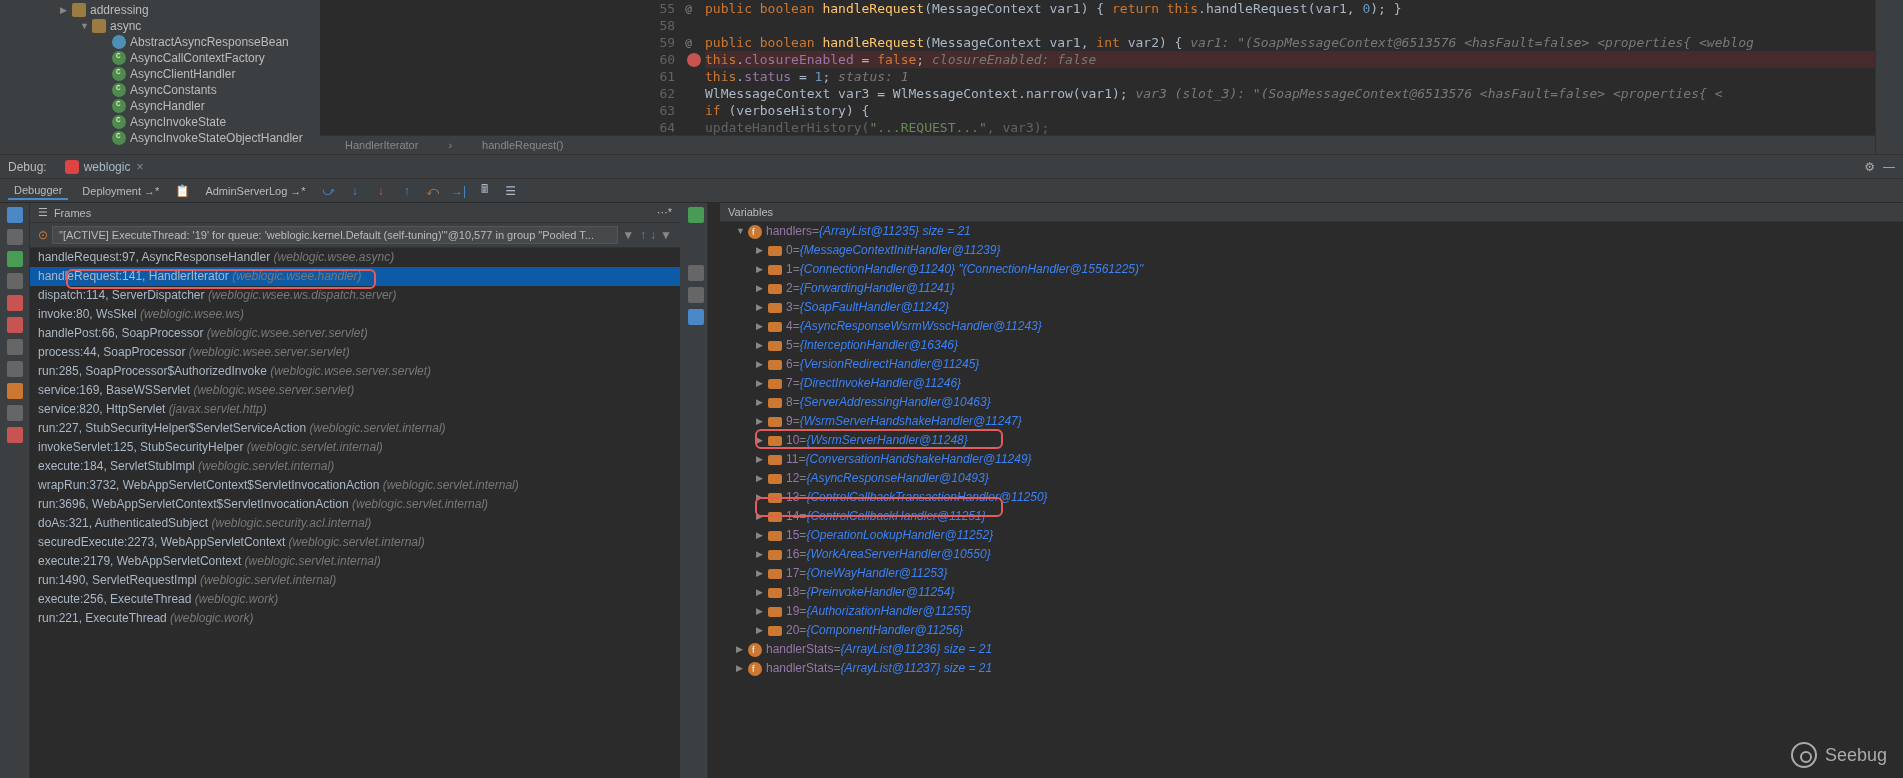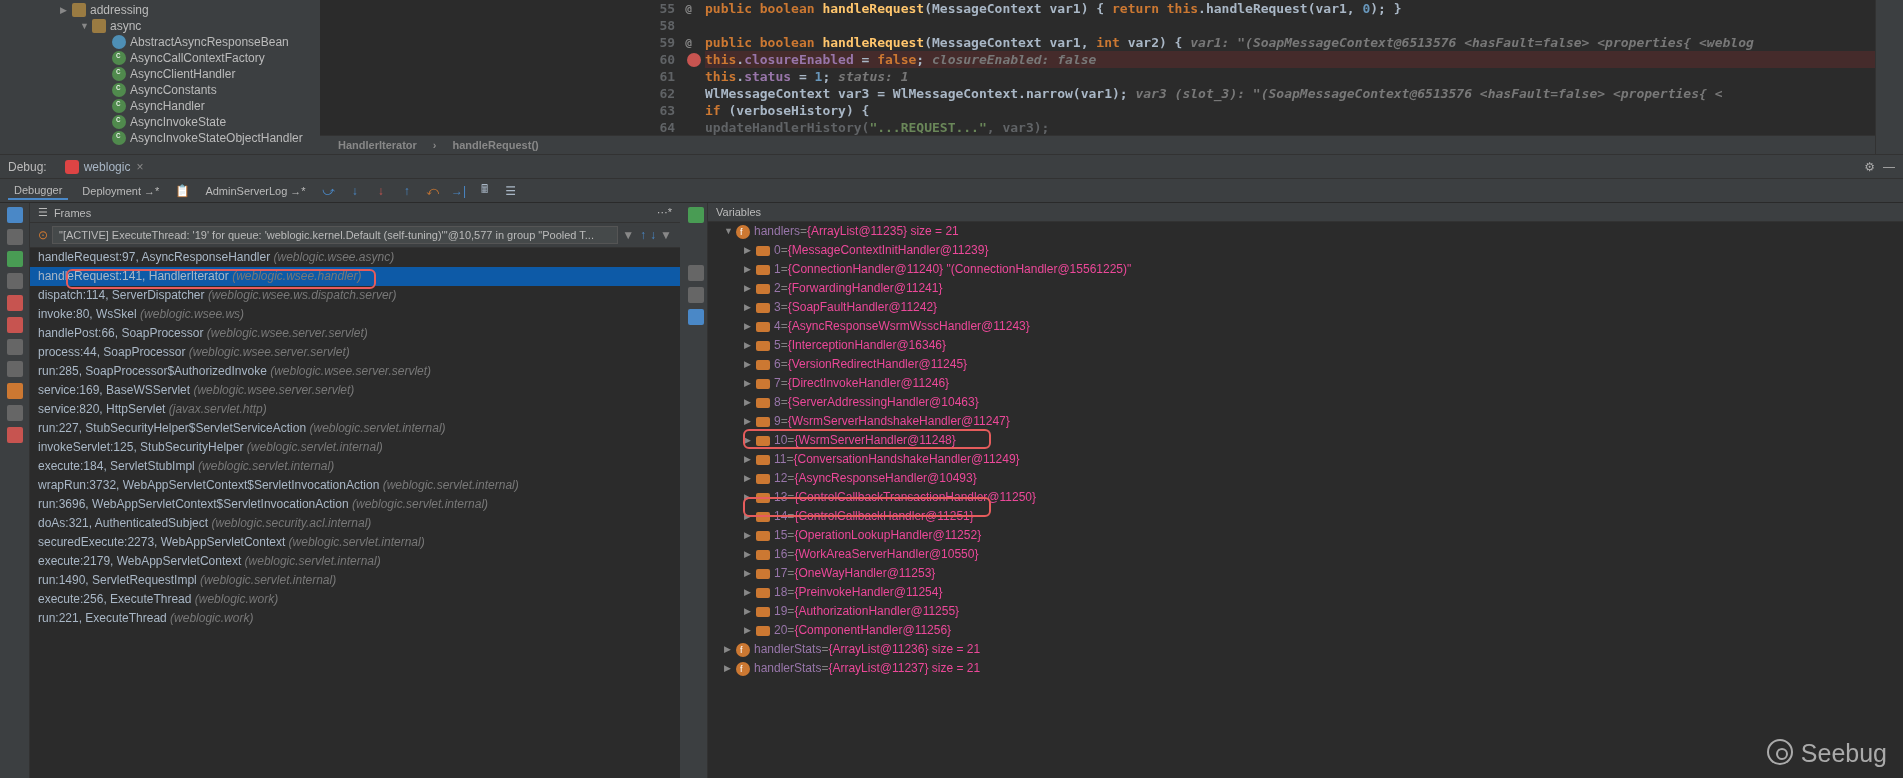--- a/index.html
+++ b/index.html
@@ -10,36 +10,36 @@
 .tree-item { display: flex; align-items: center; padding: 1px 0 1px 8px; font-size: 12px; white-space: nowrap; color: #bbb; }
 .tree-arrow { width: 12px; font-size: 9px; color: #888; }
 .tree-icon { width: 14px; height: 14px; margin-right: 4px; }
 .folder-icon { background: #9a7b42; border-radius: 2px; }
 .class-icon { background: #508a4d; border-radius: 50%; position: relative; }
 .class-icon::after { content: 'c'; position: absolute; left: 4px; top: -1px; font-size: 9px; color: #fff; }
 .java-icon { background: #4e8fb5; border-radius: 50%; }
 .indent-1 { padding-left: 60px; }
 .indent-2 { padding-left: 80px; }
 .indent-3 { padding-left: 100px; }
-.editor-area { flex: 1; background: #2b2b2b; display: flex; flex-direction: column; font-weight: bold; }
+.editor-area { flex: 1; background: #2b2b2b; display: flex; flex-direction: column; }
 .code-area { display: flex; flex: 1; overflow: hidden; font-family: 'Consolas', monospace; font-size: 13px; }
 .gutter { width: 385px; display: flex; }
 .line-nums { width: 48px; text-align: right; padding-right: 10px; color: #606366; }
 .gutter-icons { width: 20px; }
 .code-content { flex: 1; color: #a9b7c6; }
 .code-line { height: 17px; line-height: 17px; }
 .kw { color: #cc7832; }
 .str { color: #6a8759; }
 .num { color: #6897bb; }
 .hint { color: #787878; font-style: italic; }
 .ident { color: #9876aa; }
 .mth { color: #ffc66d; }
 .error-line { background: rgba(128, 42, 42, 0.3); }
 .breadcrumbs { background: #3c3f41; padding: 3px 10px; font-size: 11px; color: #aaa; border-top: 1px solid #323232; }
-.breadcrumbs span { margin: 0 8px; color: #888; }
+.breadcrumbs span { margin: 0 15px; color: #888; }
 .debug-header { background: #3c3f41; display: flex; align-items: center; padding: 2px 8px; border-bottom: 1px solid #323232; height: 24px; }
 .debug-label { color: #bbb; font-size: 12px; }
 .debug-tab { display: inline-flex; align-items: center; padding: 2px 8px; margin-left: 10px; }
 .red-circle { width: 14px; height: 14px; background: #d44; border-radius: 3px; margin-right: 5px; }
 .tab-close { margin-left: 6px; color: #888; cursor: pointer; }
 .debug-toolbar { background: #3c3f41; display: flex; align-items: center; padding: 2px 8px; border-bottom: 1px solid #2a2a2a; height: 24px; gap: 8px; }
 .tool-btn { width: 18px; height: 18px; display: inline-flex; align-items: center; justify-content: center; }
 .tab-label { font-size: 11px; color: #bbb; padding: 2px 6px; }
 .tab-label.active { border-bottom: 2px solid #4a88c7; }
 .debug-body { display: flex; flex: 1; overflow: hidden; }
@@ -54,34 +54,34 @@
 .panel-header { background: #3c3f41; padding: 3px 8px; font-size: 11px; color: #bbb; border-bottom: 1px solid #323232; display: flex; align-items: center; }
 .thread-selector { background: #3c3f41; padding: 3px 8px; border-bottom: 1px solid #323232; display: flex; align-items: center; }
 .thread-text { flex: 1; background: #45494a; padding: 2px 6px; font-size: 11px; color: #bbb; border: 1px solid #555; white-space: nowrap; overflow: hidden; }
 .arrows { display: flex; gap: 4px; margin-left: 6px; }
 .frames-list { flex: 1; overflow: auto; font-size: 12px; }
 .frame-item { padding: 1px 8px; white-space: nowrap; line-height: 17px; }
 .frame-item.selected { background: #0d5aa7; color: #fff; }
 .frame-main { color: #a9b7c6; }
 .frame-pkg { color: #787878; font-style: italic; margin-top: 8px; }
 .highlight-box { border: 2px solid #e65c5c; border-radius: 6px; position: absolute; pointer-events: none; }
-.vars-panel { flex: 1; background: #2b2b2b; display: flex; flex-direction: column; }
+.vars-panel { flex: 1; background: #2b2b2b; display: flex; flex-direction: column; margin-left: 12px; }
 .vars-list { flex: 1; overflow: auto; font-size: 12px; }
 .var-item { padding: 1px 8px; white-space: nowrap; line-height: 17px; display: flex; align-items: center; }
 .var-item.item-0 { padding-left: 16px; }
 .var-item.item-1 { padding-left: 36px; }
 .var-arrow { width: 12px; color: #888; font-size: 9px; }
 .var-icon { width: 14px; height: 10px; margin-right: 4px; background: #cc7832; border-radius: 2px; }
 .var-field { width: 14px; height: 14px; margin-right: 4px; background: #cc7832; border-radius: 50%; position: relative; }
 .var-field::after { content: 'f'; position: absolute; left: 4px; top: -1px; font-size: 9px; color: #fff; }
 .var-name { color: #9876aa; }
 .var-eq { color: #808080; }
-.var-val { color: #ec4899; }
+.var-val { color: #3b82f6; font-style: italic; }
 .right-gutter { width: 28px; background: #3c3f41; border-left: 1px solid #323232; }
-.seebug-logo { position: absolute; right: 16px; bottom: 10px; display: flex; color: #aaa; font-size: 25px; font-family: Arial; }
+.seebug-logo { position: absolute; right: 16px; bottom: 10px; display: flex; align-items: center; color: #aaa; font-size: 18px; font-family: Arial; }
 .seebug-logo .logo-circle { width: 26px; height: 26px; border: 2px solid #aaa; border-radius: 50%; margin-right: 8px; position: relative; }
 .seebug-logo .logo-circle::after { content: ''; position: absolute; width: 8px; height: 8px; border: 2px solid #aaa; border-radius: 50%; left: 7px; top: 7px; }
 .gear-icon { color: #aaa; font-size: 12px; }
 .divider-col { width: 4px; background: #3c3f41; }
 .err-icon { width: 14px; height: 14px; background: #c75450; border-radius: 50%; margin: 2px 0 0 2px; }
 .diff-icon { color: #888; font-size: 11px; }
 </style>
 </head>
 <body>
 

